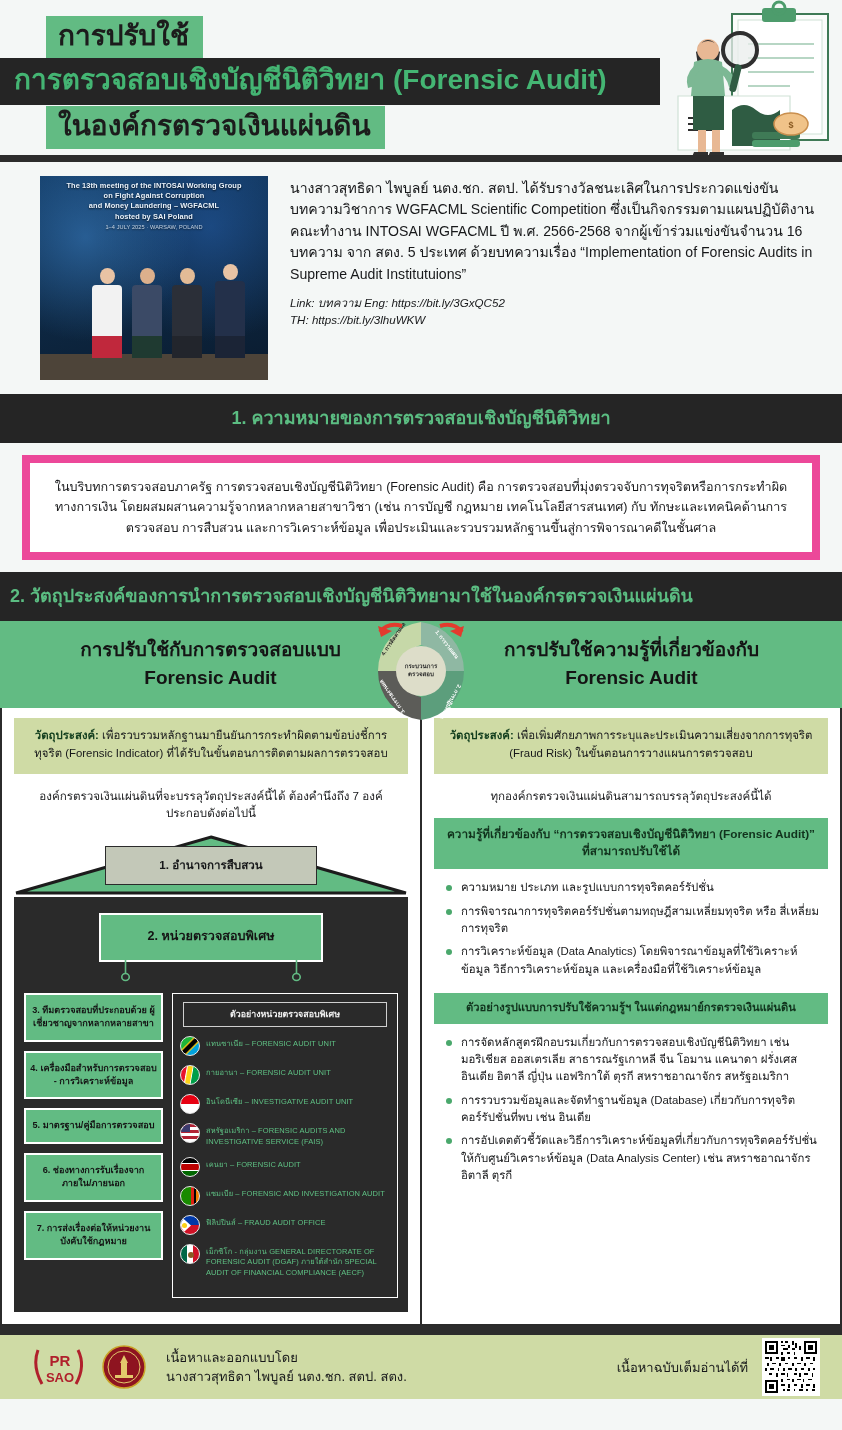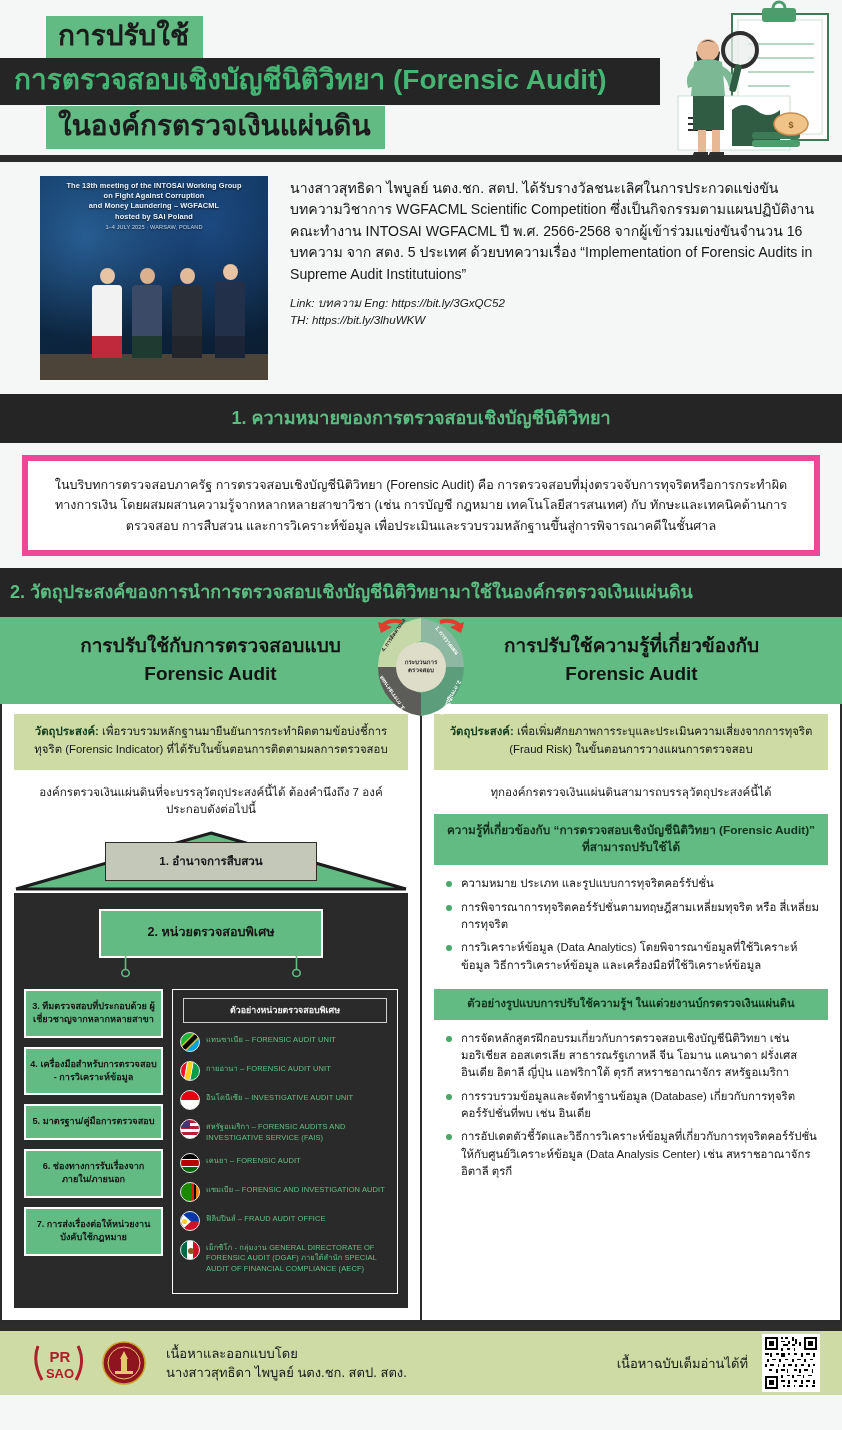--- a/index.html
+++ b/index.html
@@ -65,21 +65,21 @@
   
   .sec-banner {
     background: #252525; color: #5bbd82; font-weight: bold;
     font-size: 18px; text-align: center; padding: 9px 8px 11px;
   }
   .sec-banner.left-al { text-align: left; padding-left: 10px; }
 
   
   .sec1-wrap { background: #f4f7f6; padding: 12px 22px 12px; }
   .sec1-box {
-    border: 6px solid #ec4899; background: #fff; padding: 14px 18px;
+    border: 8px solid #ec4899; background: #fff; padding: 14px 18px;
     font-size: 12.6px; line-height: 1.62; color: #17181a; text-align: center;
   }
 
   
   .sec2 { position: relative; background: #f4f7f6; }
   .col-heads { display: flex; }
   .col-head {
     flex: 1; background: #62bb83; color: #141414; font-weight: bold;
     font-size: 19px; text-align: center; padding: 16px 10px 18px; line-height: 1.35;
   }
@@ -401,21 +401,21 @@
       </div>
       <div class="sub-note">ทุกองค์กรตรวจเงินแผ่นดินสามารถบรรลุวัตถุประสงค์นี้ได้</div>
 
       <div class="hdr-green">ความรู้ที่เกี่ยวข้องกับ “การตรวจสอบเชิงบัญชีนิติวิทยา (Forensic Audit)” ที่สามารถปรับใช้ได้</div>
       <ul class="bl" id="knowledge-list">
           <li>ความหมาย ประเภท และรูปแบบการทุจริตคอร์รัปชั่น</li>
           <li>การพิจารณาการทุจริตคอร์รัปชั่นตามทฤษฎีสามเหลี่ยมทุจริต หรือ สี่เหลี่ยมการทุจริต</li>
           <li>การวิเคราะห์ข้อมูล (Data Analytics) โดยพิจารณาข้อมูลที่ใช้วิเคราะห์ข้อมูล วิธีการวิเคราะห์ข้อมูล และเครื่องมือที่ใช้วิเคราะห์ข้อมูล</li>
         </ul>
 
-      <div class="hdr-green small">ตัวอย่างรูปแบบการปรับใช้ความรู้ฯ ในแต่วยงานบ์กรตรวจเงินแผ่นดิน</div>
+      <div class="hdr-green small">ตัวอย่างรูปแบบการปรับใช้ความรู้ฯ ในแต่กฎหมาย์กรตรวจเงินแผ่นดิน</div>
       <ul class="bl" id="examples-list">
           <li>การจัดหลักสูตรฝึกอบรมเกี่ยวกับการตรวจสอบเชิงบัญชีนิติวิทยา เช่น มอริเชียส ออสเตรเลีย สาธารณรัฐเกาหลี จีน โอมาน แคนาดา ฝรั่งเศส อินเดีย อิตาลี ญี่ปุ่น แอฟริกาใต้ ตุรกี สหราชอาณาจักร สหรัฐอเมริกา</li>
           <li>การรวบรวมข้อมูลและจัดทำฐานข้อมูล (Database) เกี่ยวกับการทุจริตคอร์รัปชั่นที่พบ เช่น อินเดีย</li>
           <li>การอัปเดตตัวชี้วัดและวิธีการวิเคราะห์ข้อมูลที่เกี่ยวกับการทุจริตคอร์รัปชั่นให้กับศูนย์วิเคราะห์ข้อมูล (Data Analysis Center) เช่น สหราชอาณาจักร อิตาลี ตุรกี</li>
         </ul>
     </div>
 
   </div>
 </div>
 

